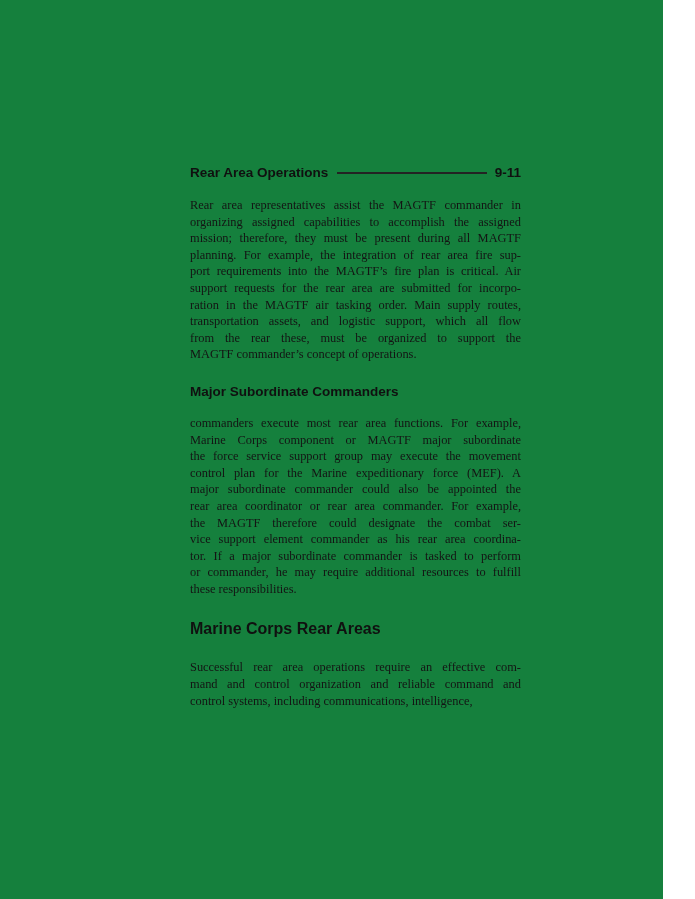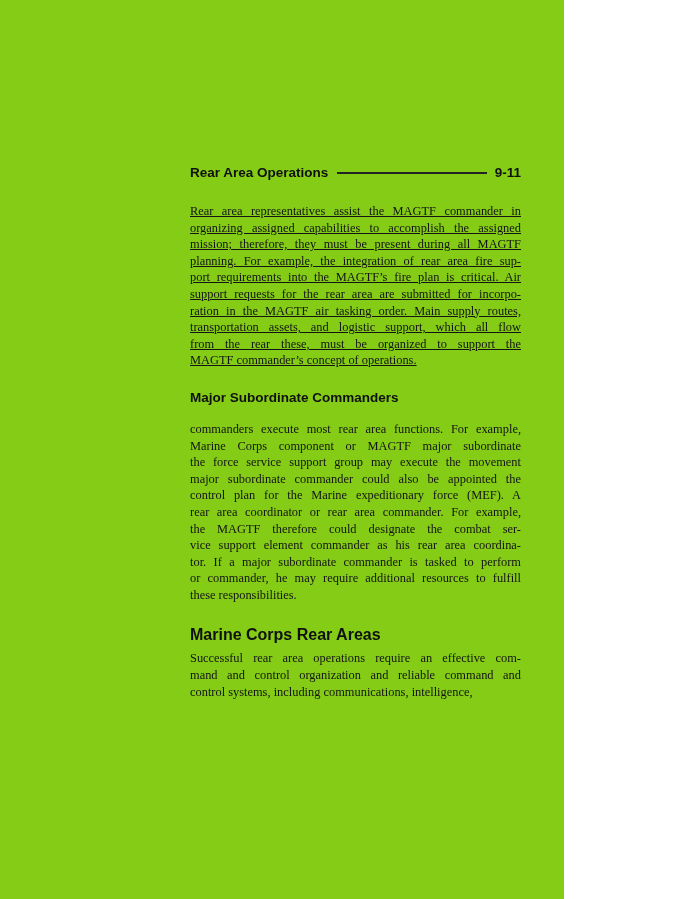--- a/index.html
+++ b/index.html
@@ -2,23 +2,23 @@
 <html><head>
 <meta charset="utf-8">
 <style>
   html, body {
     margin: 0;
     padding: 0;
     background: #ffffff;
   }
   .sheet {
     position: relative;
-    width: 564px;
+    width: 663px;
     height: 899px;
-    background: #84cc16;
+    background: #15803d;
     overflow: hidden;
   }
   .content {
     position: absolute;
     left: 190px;
     top: 164px;
     width: 331px;
     color: #141414;
   }
   .page-header {
@@ -58,25 +58,25 @@
   }
   .h2 {
     font-size: 13.5px;
     line-height: 17px;
   }
   .h1 {
     font-size: 16px;
     line-height: 20px;
   }
   
-  #body-sections > .para:first-child { margin-top: 22px; text-decoration: underline; }
+  #body-sections > .para:first-child { margin-top: 16px; }
   .para + .h2  { margin-top: 20px; }
   .h2  + .para { margin-top: 15px; }
   .para + .h1  { margin-top: 22px; }
-  .h1  + .para { margin-top: 5px; }
+  .h1  + .para { margin-top: 20px; }
 </style>
 </head>
 <body>
 
 <div class="sheet">
   <div class="content">
     <div class="page-header">
       <span class="h-title">Rear Area Operations</span>
       <span class="h-rule"></span>
       <span class="h-page">9-11</span>
@@ -92,22 +92,22 @@
           <div class="line fill">ration in the MAGTF air tasking order. Main supply routes,</div>
           <div class="line fill">transportation assets, and logistic support, which all flow</div>
           <div class="line fill">from the rear these, must be organized to support the</div>
           <div class="line">MAGTF commander’s concept of operations.</div>
         </div>
         <div class="h2">Major Subordinate Commanders</div>
         <div class="para">
           <div class="line fill">commanders execute most rear area functions. For example,</div>
           <div class="line fill">Marine Corps component or MAGTF major subordinate</div>
           <div class="line fill">the force service support group may execute the movement</div>
+          <div class="line fill">control plan for the Marine expeditionary force (MEF). A</div>
           <div class="line fill">major subordinate commander could also be appointed the</div>
-          <div class="line fill">control plan for the Marine expeditionary force (MEF). A</div>
           <div class="line fill">rear area coordinator or rear area commander. For example,</div>
           <div class="line fill">the MAGTF therefore could designate the combat ser-</div>
           <div class="line fill">vice support element commander as his rear area coordina-</div>
           <div class="line fill">tor. If a major subordinate commander is tasked to perform</div>
           <div class="line fill">or commander, he may require additional resources to fulfill</div>
           <div class="line">these responsibilities.</div>
         </div>
         <div class="h1">Marine Corps Rear Areas</div>
         <div class="para">
           <div class="line fill">Successful rear area operations require an effective com-</div>

